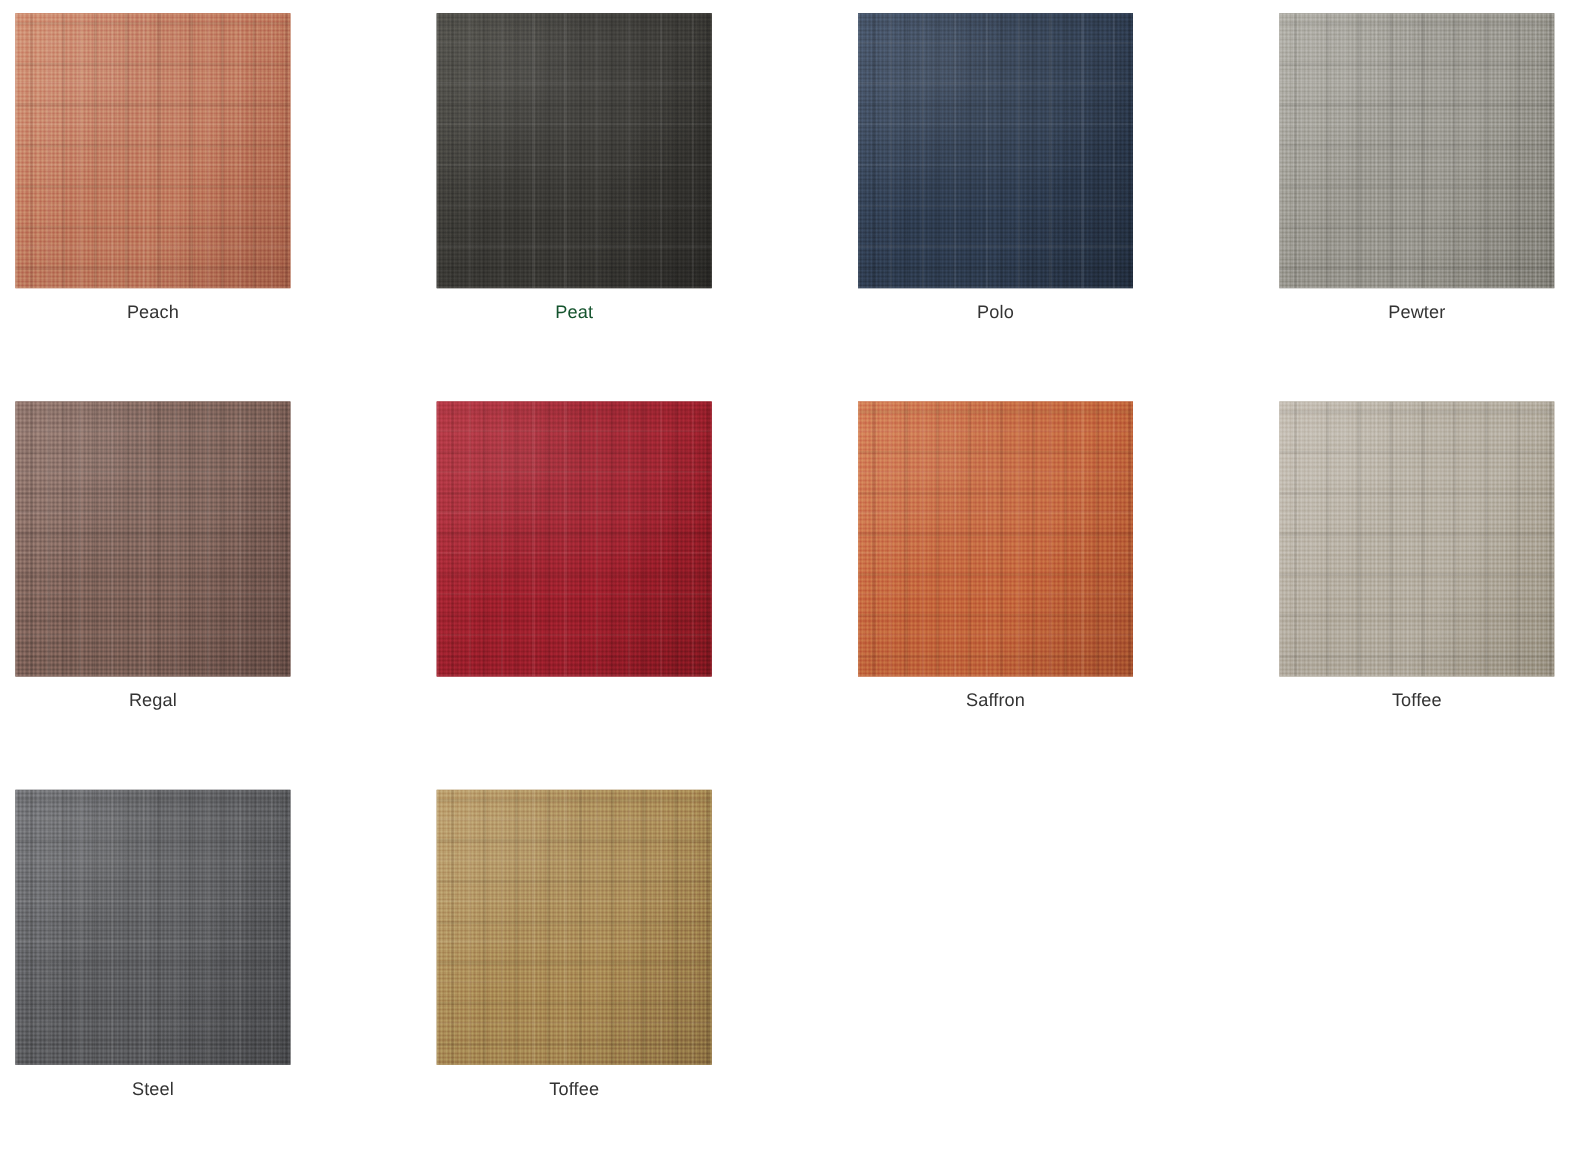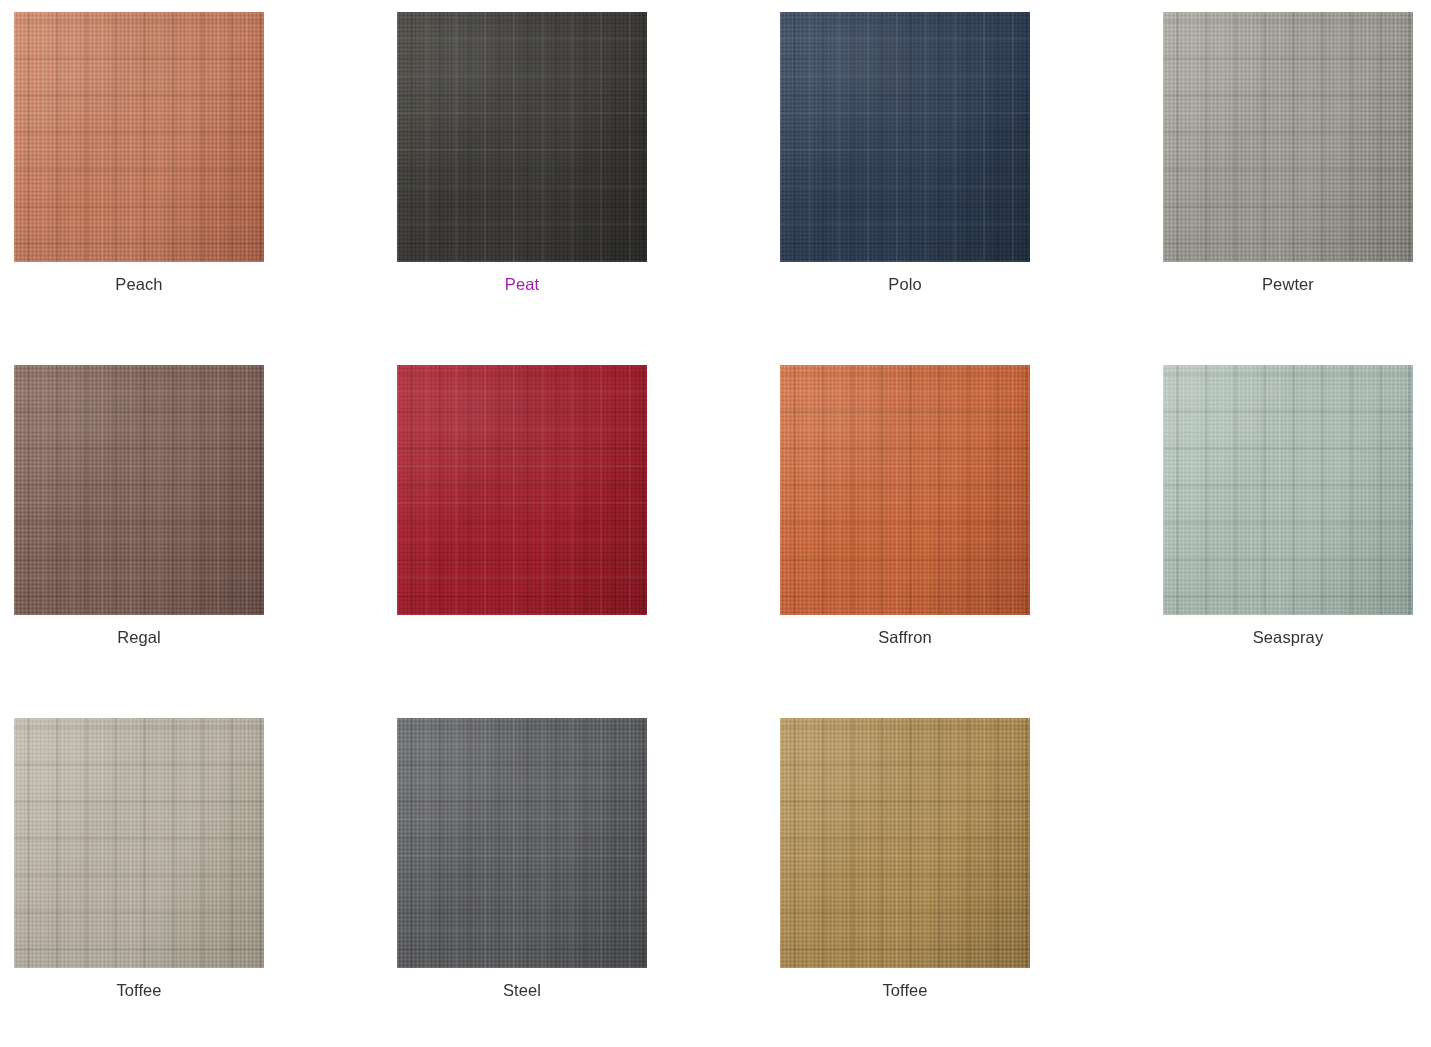--- a/index.html
+++ b/index.html
@@ -123,21 +123,21 @@
 <div class="swatch-gallery">
   <div class="swatch-grid">
 
     <div class="swatch-cell">
       <div class="swatch-tile" title="Peach" style="background-color: rgb(192, 122, 94); background-image: linear-gradient(115deg, rgb(207, 140, 110) 0%, rgb(192, 122, 94) 38%, rgb(192, 122, 94) 62%, rgb(169, 98, 74) 100%);"></div>
       <div class="swatch-label" style="color: rgb(51, 51, 51);">Peach</div>
     </div>
 
     <div class="swatch-cell">
       <div class="swatch-tile" title="Peat" style="background-color: rgb(58, 57, 53); background-image: linear-gradient(115deg, rgb(74, 73, 67) 0%, rgb(58, 57, 53) 38%, rgb(58, 57, 53) 62%, rgb(43, 42, 39) 100%);"></div>
-      <div class="swatch-label" style="color: #a21caf;">Peat</div>
+      <div class="swatch-label" style="color: #14532d;">Peat</div>
     </div>
 
     <div class="swatch-cell">
       <div class="swatch-tile" title="Polo" style="background-color: rgb(47, 61, 81); background-image: linear-gradient(115deg, rgb(62, 77, 99) 0%, rgb(47, 61, 81) 38%, rgb(47, 61, 81) 62%, rgb(35, 47, 64) 100%);"></div>
       <div class="swatch-label" style="color: rgb(51, 51, 51);">Polo</div>
     </div>
 
     <div class="swatch-cell">
       <div class="swatch-tile" title="Pewter" style="background-color: rgb(154, 152, 144); background-image: linear-gradient(115deg, rgb(173, 171, 163) 0%, rgb(154, 152, 144) 38%, rgb(154, 152, 144) 62%, rgb(134, 132, 124) 100%);"></div>
       <div class="swatch-label" style="color: rgb(51, 51, 51);">Pewter</div>
@@ -151,24 +151,20 @@
 
     <div class="swatch-cell">
       <div class="swatch-tile" title="Ruby" style="background-color: rgb(157, 31, 44); background-image: linear-gradient(115deg, rgb(177, 47, 60) 0%, rgb(157, 31, 44) 38%, rgb(157, 31, 44) 62%, rgb(133, 24, 33) 100%);"></div>
     </div>
 
     <div class="swatch-cell">
       <div class="swatch-tile" title="Saffron" style="background-color: rgb(196, 102, 60); background-image: linear-gradient(115deg, rgb(209, 120, 78) 0%, rgb(196, 102, 60) 38%, rgb(196, 102, 60) 62%, rgb(172, 84, 48) 100%);"></div>
       <div class="swatch-label" style="color: rgb(51, 51, 51);">Saffron</div>
     </div>
 
-    <div class="swatch-cell">
-      <div class="swatch-tile" title="Seaspray" style="background-color: rgb(169, 185, 176); background-image: linear-gradient(115deg, rgb(187, 201, 193) 0%, rgb(169, 185, 176) 38%, rgb(169, 185, 176) 62%, rgb(149, 166, 157) 100%);"></div>
-      <div class="swatch-label" style="color: rgb(51, 51, 51);">Seaspray</div>
-    </div>
 
     <div class="swatch-cell">
       <div class="swatch-tile" title="Smoke" style="background-color: rgb(180, 173, 160); background-image: linear-gradient(115deg, rgb(195, 188, 177) 0%, rgb(180, 173, 160) 38%, rgb(180, 173, 160) 62%, rgb(160, 152, 136) 100%);"></div>
       <div class="swatch-label" style="color: rgb(51, 51, 51);">Toffee</div>
     </div>
 
     <div class="swatch-cell">
       <div class="swatch-tile" title="Steel" style="background-color: rgb(92, 93, 96); background-image: linear-gradient(115deg, rgb(110, 111, 115) 0%, rgb(92, 93, 96) 38%, rgb(92, 93, 96) 62%, rgb(75, 76, 79) 100%);"></div>
       <div class="swatch-label" style="color: rgb(51, 51, 51);">Steel</div>
     </div>

